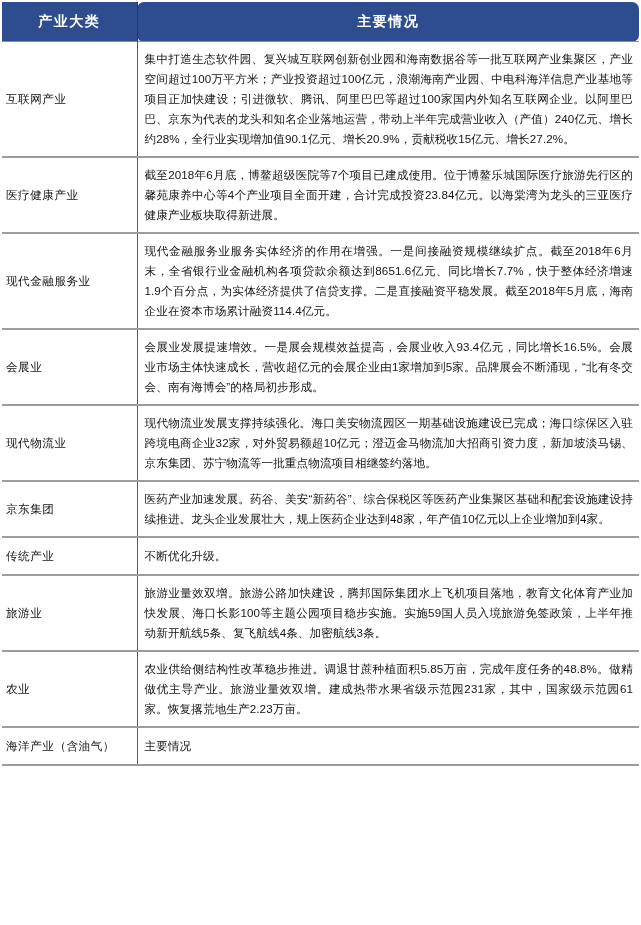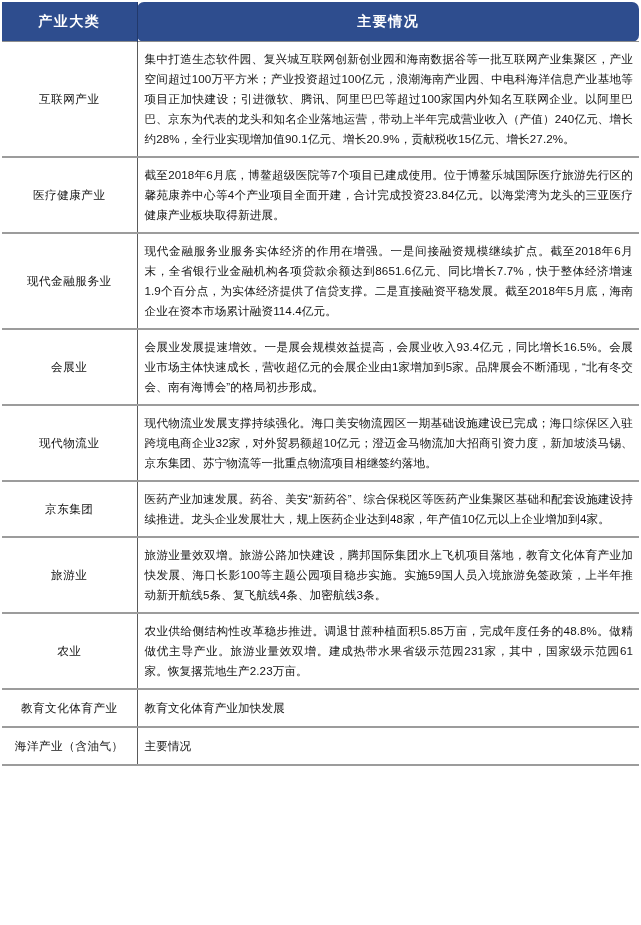--- a/index.html
+++ b/index.html
@@ -58,21 +58,20 @@
     color: #141414;
   }
   tbody tr:first-child td {
     border-top: 1px solid #8e8e8e;
   }
   tbody tr:last-child td {
     border-bottom: 2px solid #9c9c9c;
   }
 
   td.cell-category {
-    text-align: center;
     padding: 8px 4px;
     border-right: 1px solid #5a5a5a;
     letter-spacing: 0.5px;
     white-space: nowrap;
   }
 
   td.cell-detail {
     text-align: justify;
     text-justify: inter-ideograph;
     padding: 7px 6px 7px 7px;
@@ -117,30 +116,30 @@
         </tr>
         <tr>
           <td class="cell-category">现代物流业</td>
           <td class="cell-detail">现代物流业发展支撑持续强化。海口美安物流园区一期基础设施建设已完成；海口综保区入驻跨境电商企业32家，对外贸易额超10亿元；澄迈金马物流加大招商引资力度，新加坡淡马锡、京东集团、苏宁物流等一批重点物流项目相继签约落地。</td>
         </tr>
         <tr>
           <td class="cell-category">京东集团</td>
           <td class="cell-detail">医药产业加速发展。药谷、美安“新药谷”、综合保税区等医药产业集聚区基础和配套设施建设持续推进。龙头企业发展壮大，规上医药企业达到48家，年产值10亿元以上企业增加到4家。</td>
         </tr>
         <tr>
+          <td class="cell-category">传统产业</td>
+          <td class="cell-detail">不断优化升级。</td>
+        </tr>
+        <tr>
           <td class="cell-category">旅游业</td>
           <td class="cell-detail">旅游业量效双增。旅游公路加快建设，腾邦国际集团水上飞机项目落地，教育文化体育产业加快发展、海口长影100等主题公园项目稳步实施。实施59国人员入境旅游免签政策，上半年推动新开航线5条、复飞航线4条、加密航线3条。</td>
         </tr>
         <tr>
           <td class="cell-category">农业</td>
           <td class="cell-detail">农业供给侧结构性改革稳步推进。调退甘蔗种植面积5.85万亩，完成年度任务的48.8%。做精做优主导产业。旅游业量效双增。建成热带水果省级示范园231家，其中，国家级示范园61家。恢复撂荒地生产2.23万亩。</td>
-        </tr>
-        <tr>
-          <td class="cell-category">教育文化体育产业</td>
-          <td class="cell-detail">教育文化体育产业加快发展</td>
         </tr>
         <tr>
           <td class="cell-category">海洋产业（含油气）</td>
           <td class="cell-detail">主要情况</td>
         </tr>
       </tbody>
   </table>
 </div>
 
 </body></html>

